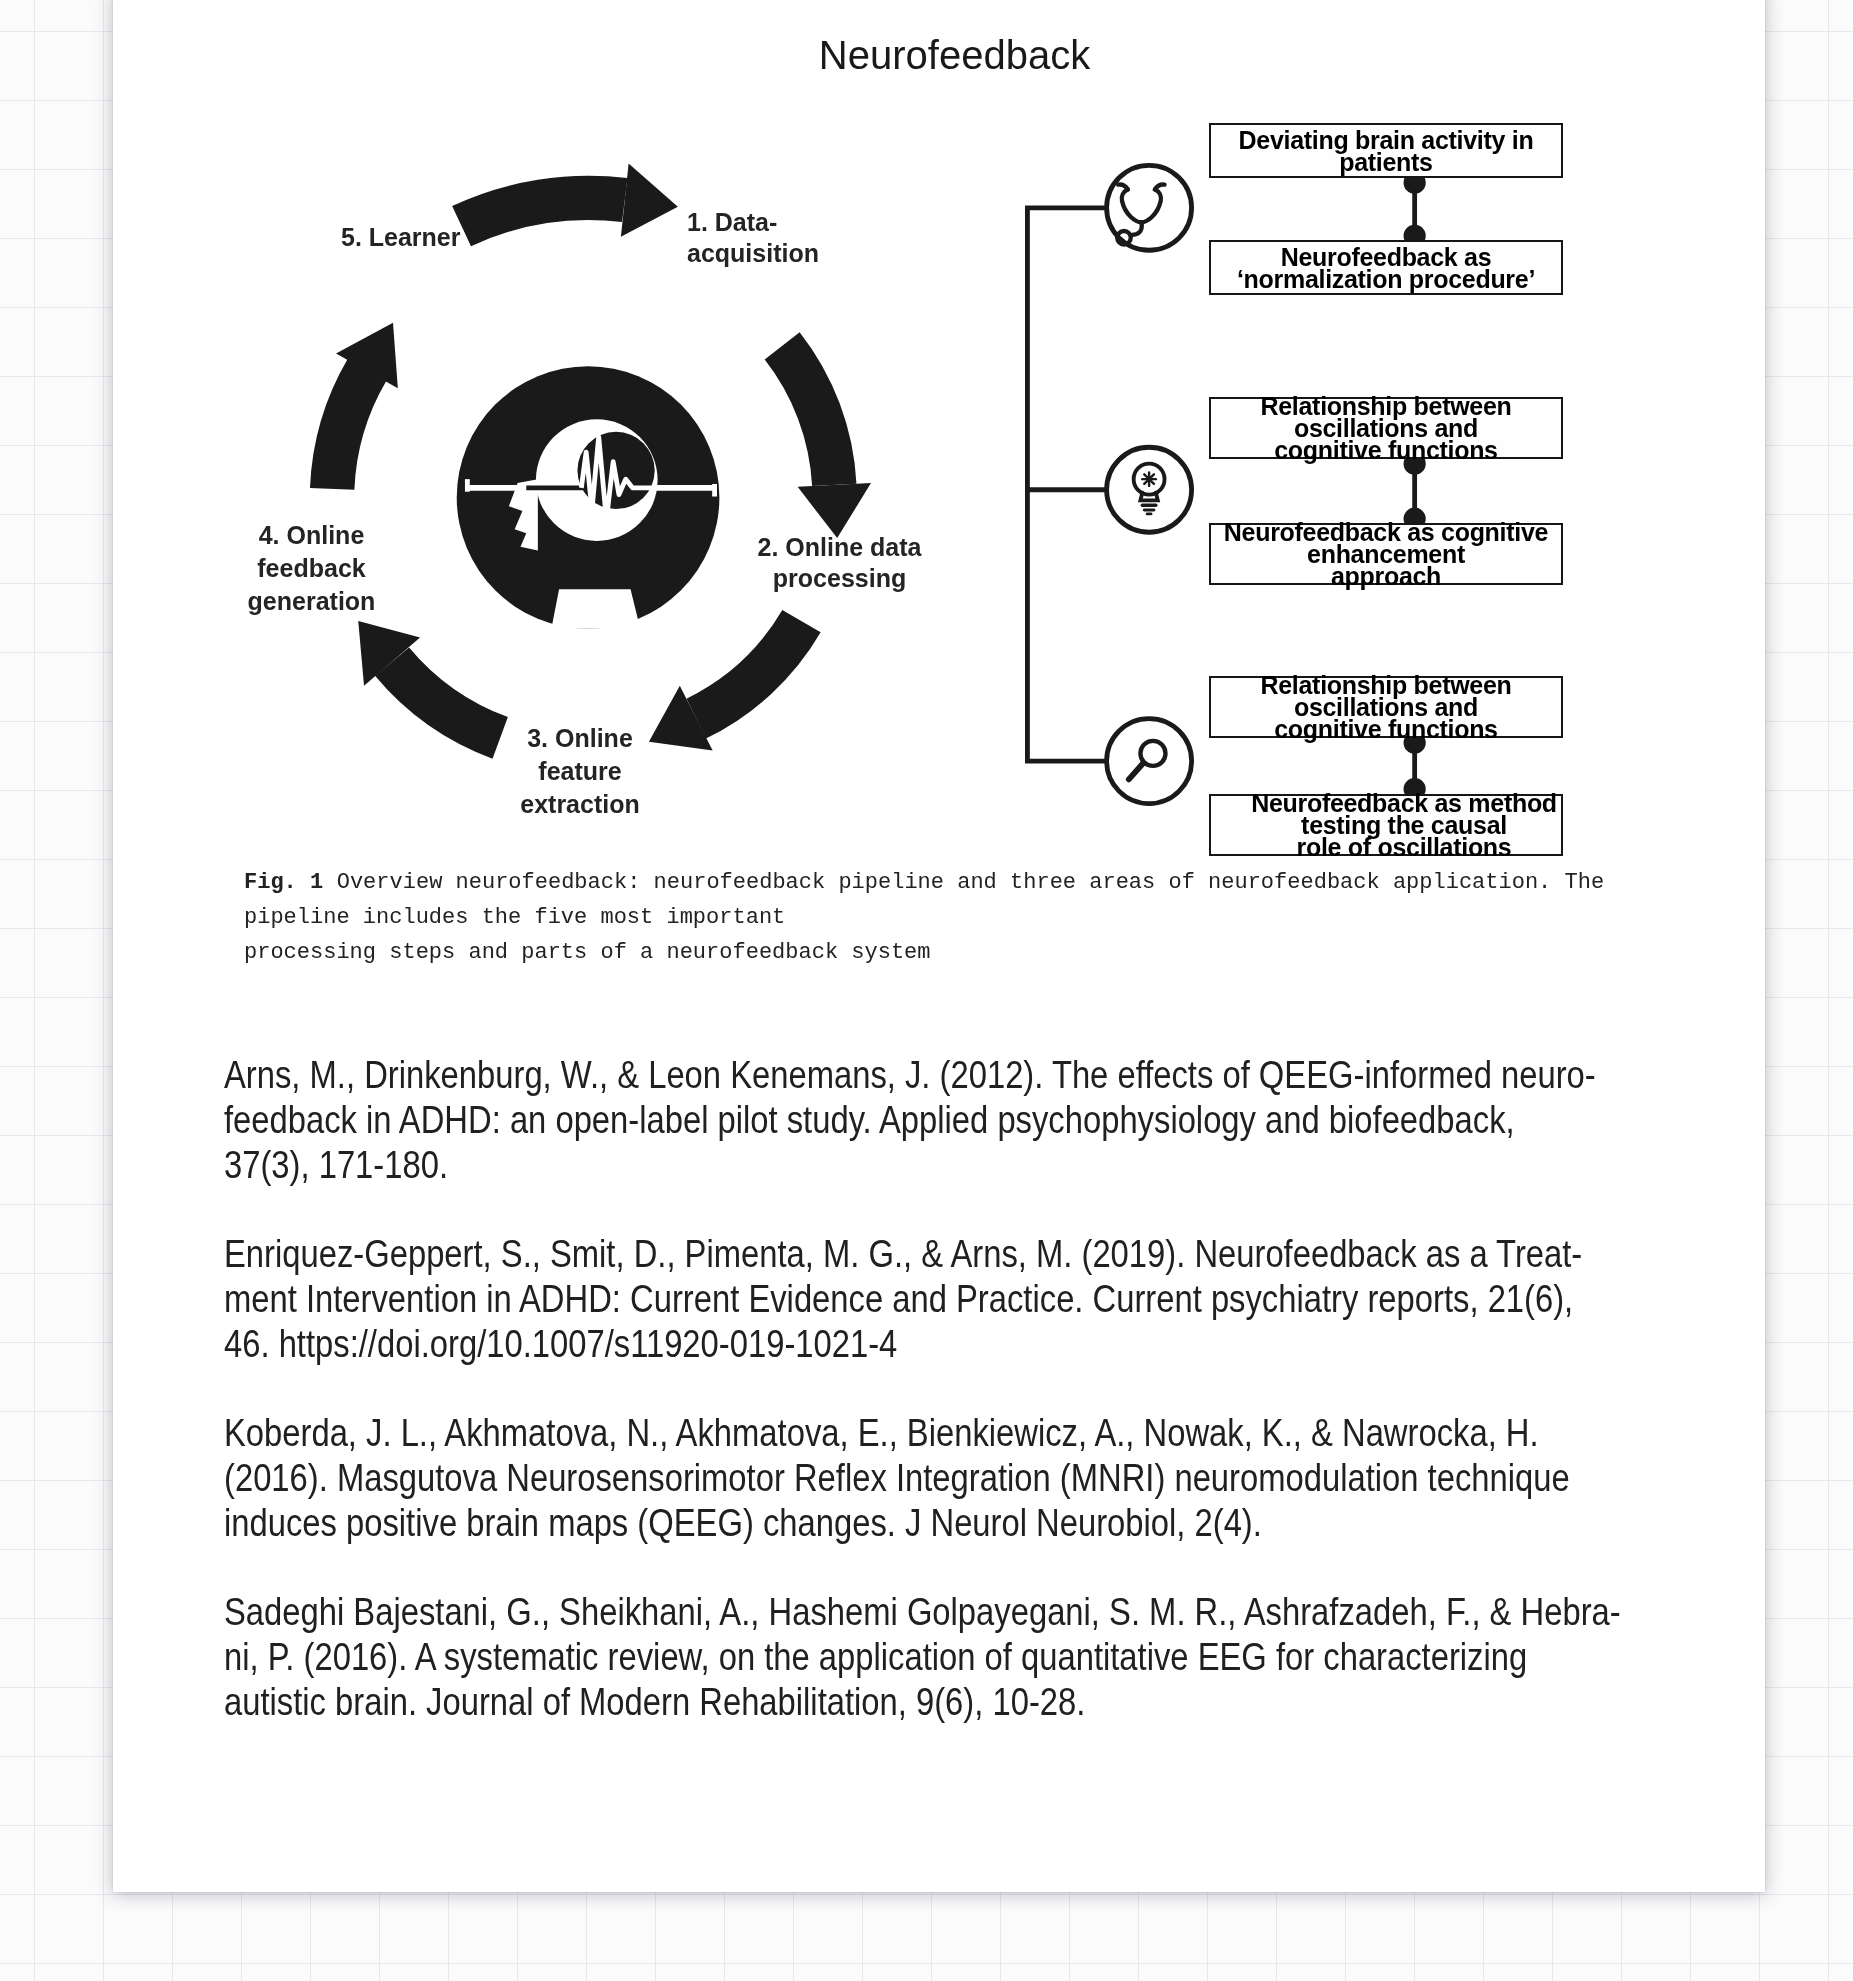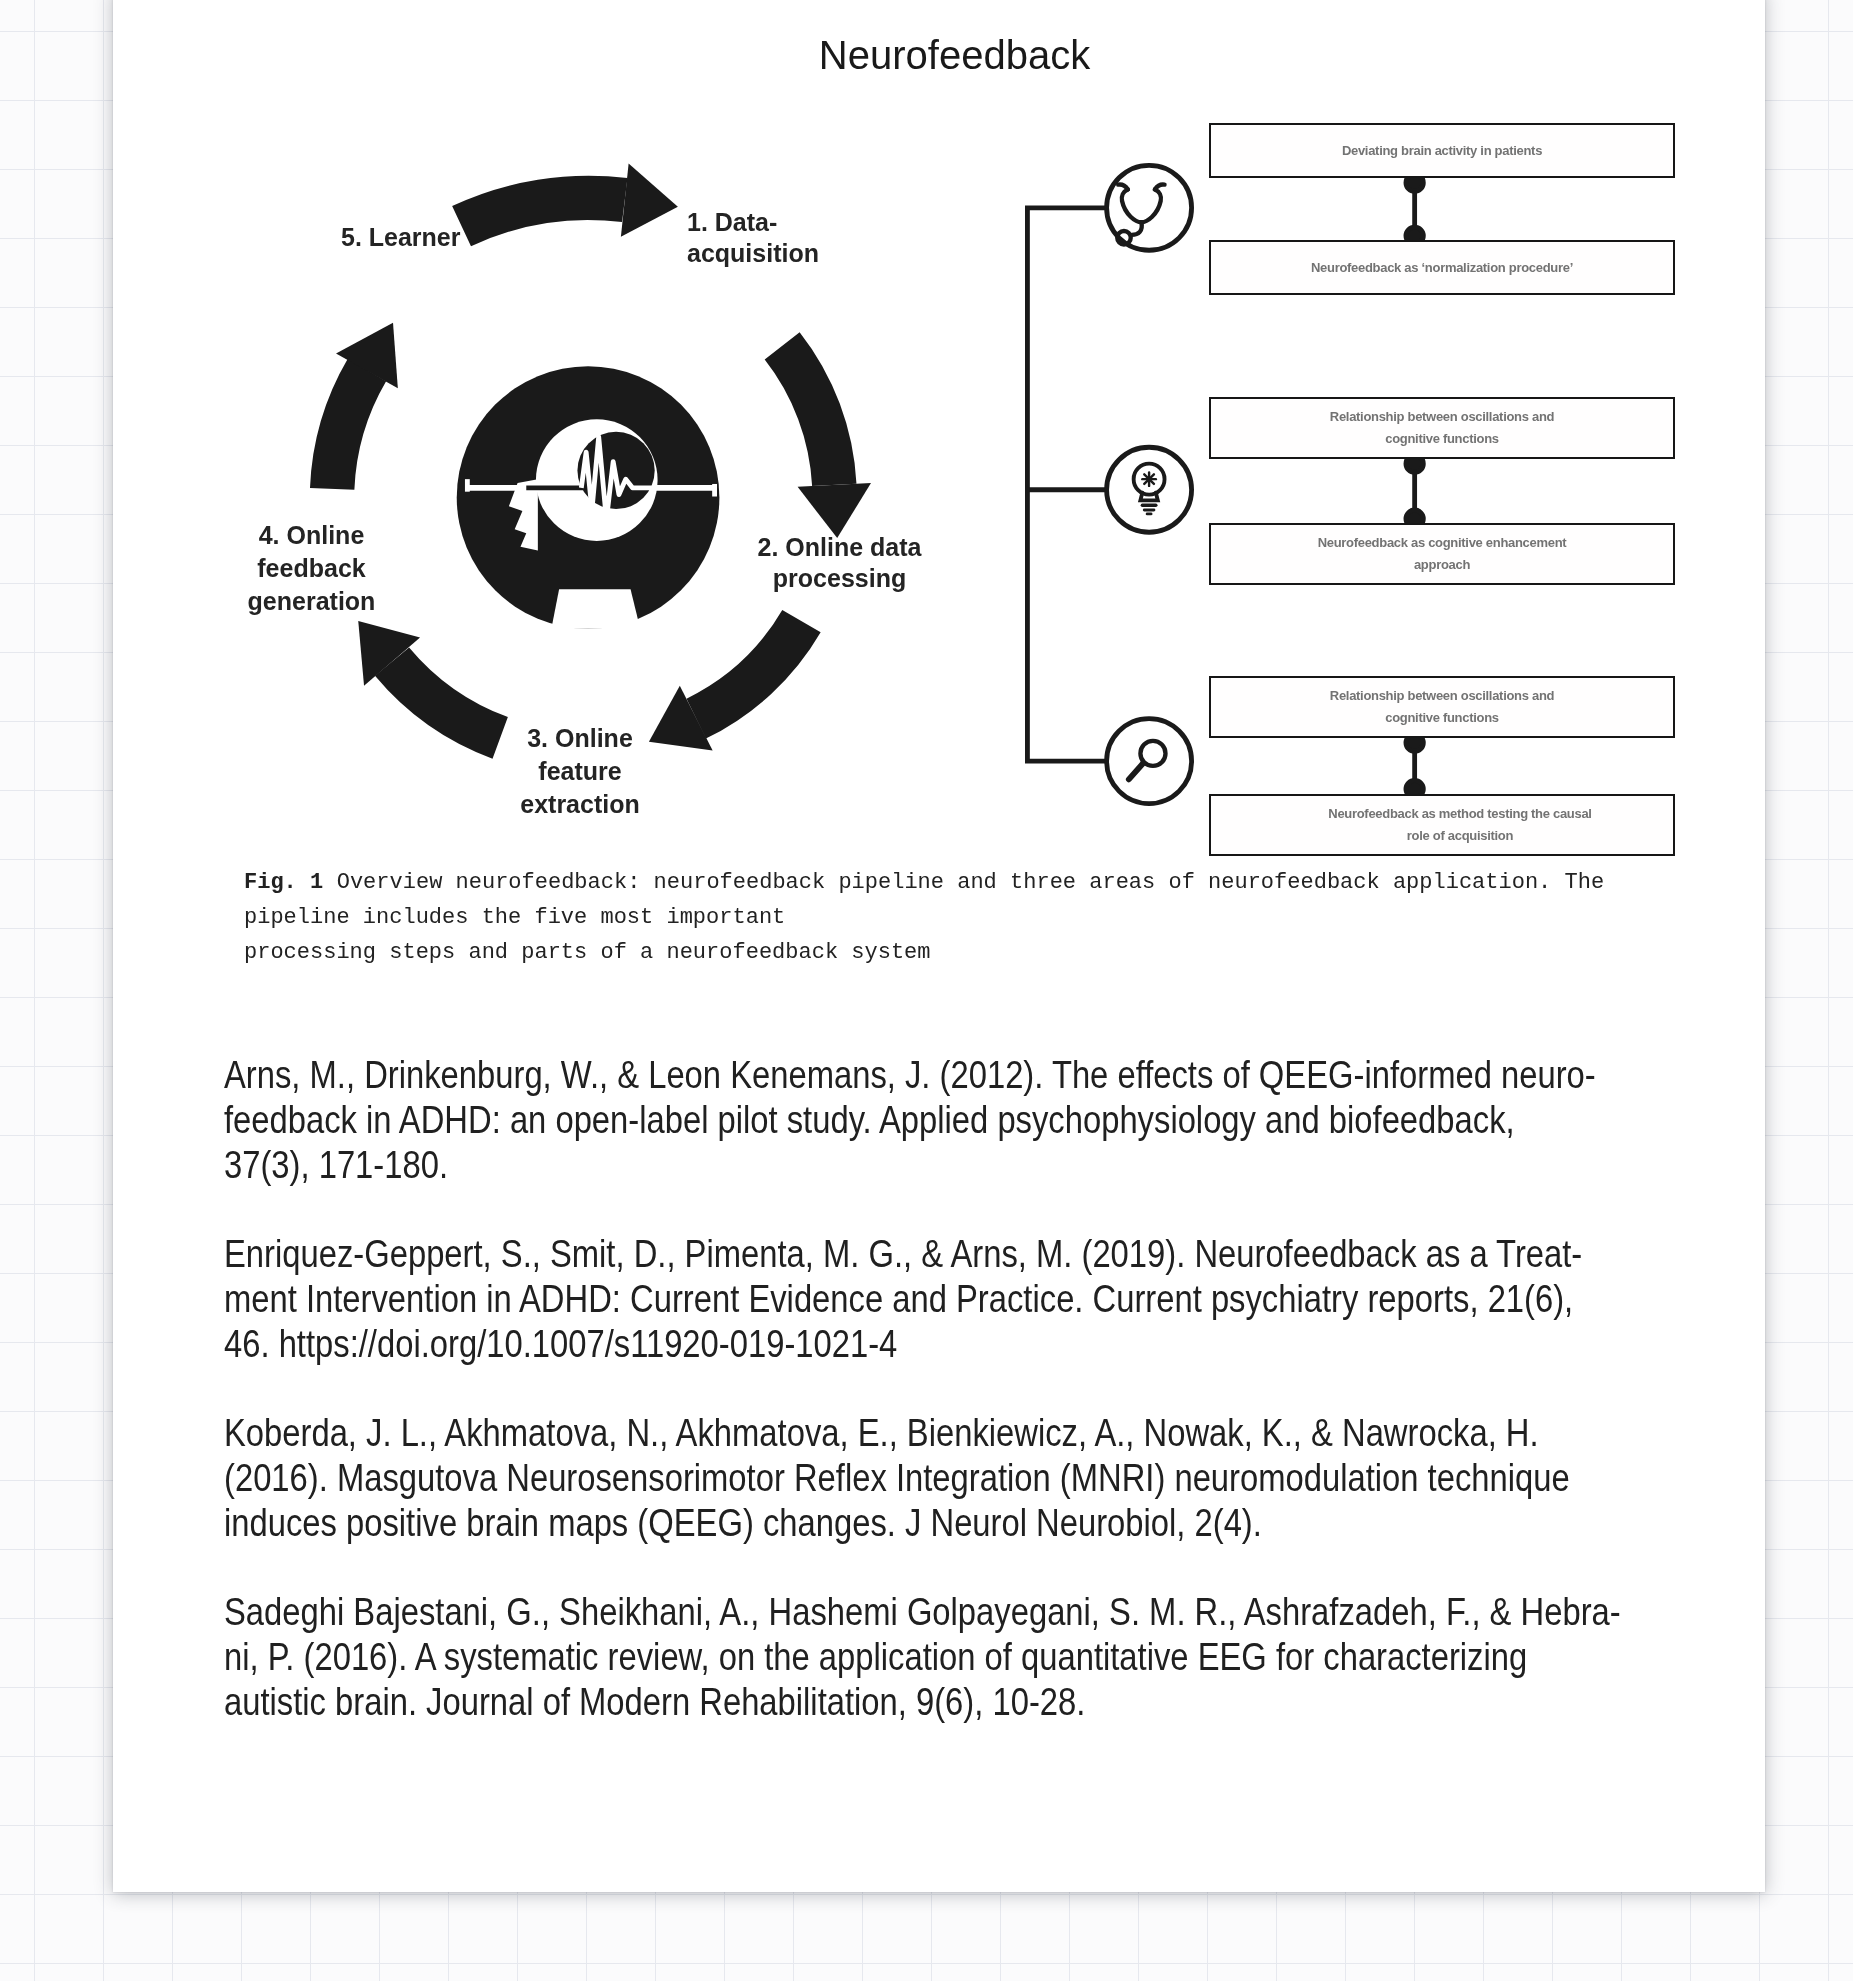--- a/index.html
+++ b/index.html
@@ -27,23 +27,23 @@
   .fig-art{left:0;top:0;width:1854px;height:966px;}
   .cycle-label{
     font-size:25px;font-weight:700;color:#242424;line-height:31px;white-space:nowrap;
   }
   .cl-1{left:687px;top:207px;text-align:left;}
   .cl-2{left:748px;top:532px;width:183px;text-align:center;}
   .cl-3{left:505px;top:722px;width:150px;text-align:center;line-height:33px;}
   .cl-4{left:239px;top:519px;width:145px;text-align:center;line-height:33px;}
   .cl-5{left:341px;top:222px;text-align:center;}
   .flow-box{
-    left:1209px;width:466px;box-sizing:border-box;border:2.9px solid #161616;background:#fffefe;
+    left:1209px;width:354px;box-sizing:border-box;border:2.9px solid #161616;background:#fffefe;
     display:flex;flex-direction:column;justify-content:center;align-items:center;
-    font-size:13px;font-weight:700;letter-spacing:-0.3px;line-height:22px;color:#737373;
+    font-size:25px;font-weight:700;letter-spacing:-0.3px;line-height:22px;color:#000000;
     text-align:center;
   }
   .fb-1{top:123px;height:55px;}
   .fb-2{top:240px;height:55px;}
   .fb-3{top:397px;height:62px;}
   .fb-4{top:523px;height:62px;}
   .fb-5{top:676px;height:62px;}
   .fb-6{top:794px;height:62px;padding-left:36px;}
   .fig-caption{
     left:244px;top:865px;width:1410px;
@@ -181,21 +181,21 @@
 <div class="abs flow-box fb-4">
   <div>Neurofeedback as cognitive enhancement</div>
   <div>approach</div>
 </div>
 <div class="abs flow-box fb-5">
   <div>Relationship between oscillations and</div>
   <div>cognitive functions</div>
 </div>
 <div class="abs flow-box fb-6">
   <div>Neurofeedback as method testing the causal</div>
-  <div>role of acquisition</div>
+  <div>role of oscillations</div>
 </div>
 
 <div class="abs fig-caption">
   <div><b>Fig. 1</b><span>Overview neurofeedback: neurofeedback pipeline and three areas of neurofeedback application. The pipeline includes the five most important</span></div>
   <div>processing steps and parts of a neurofeedback system</div>
 </div>
 
 <div class="abs refs">
   <div class="ref">
     <div class="ref-line">Arns, M., Drinkenburg, W., &amp; Leon Kenemans, J. (2012). The effects of QEEG-informed neuro-</div>

